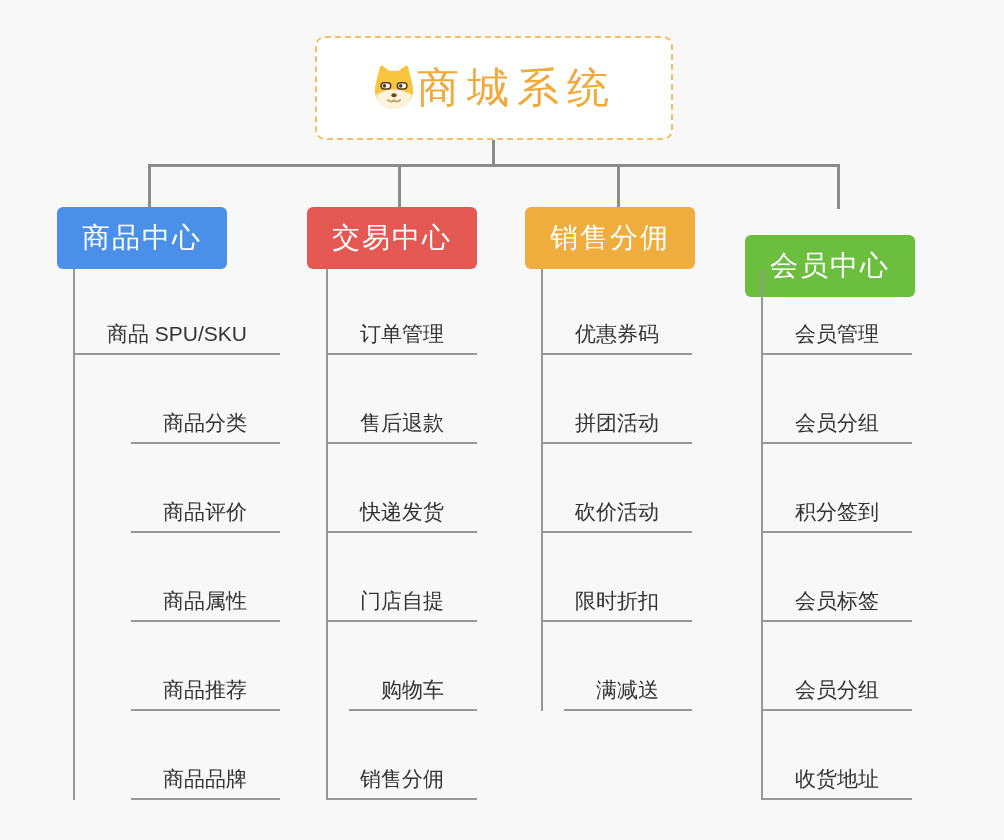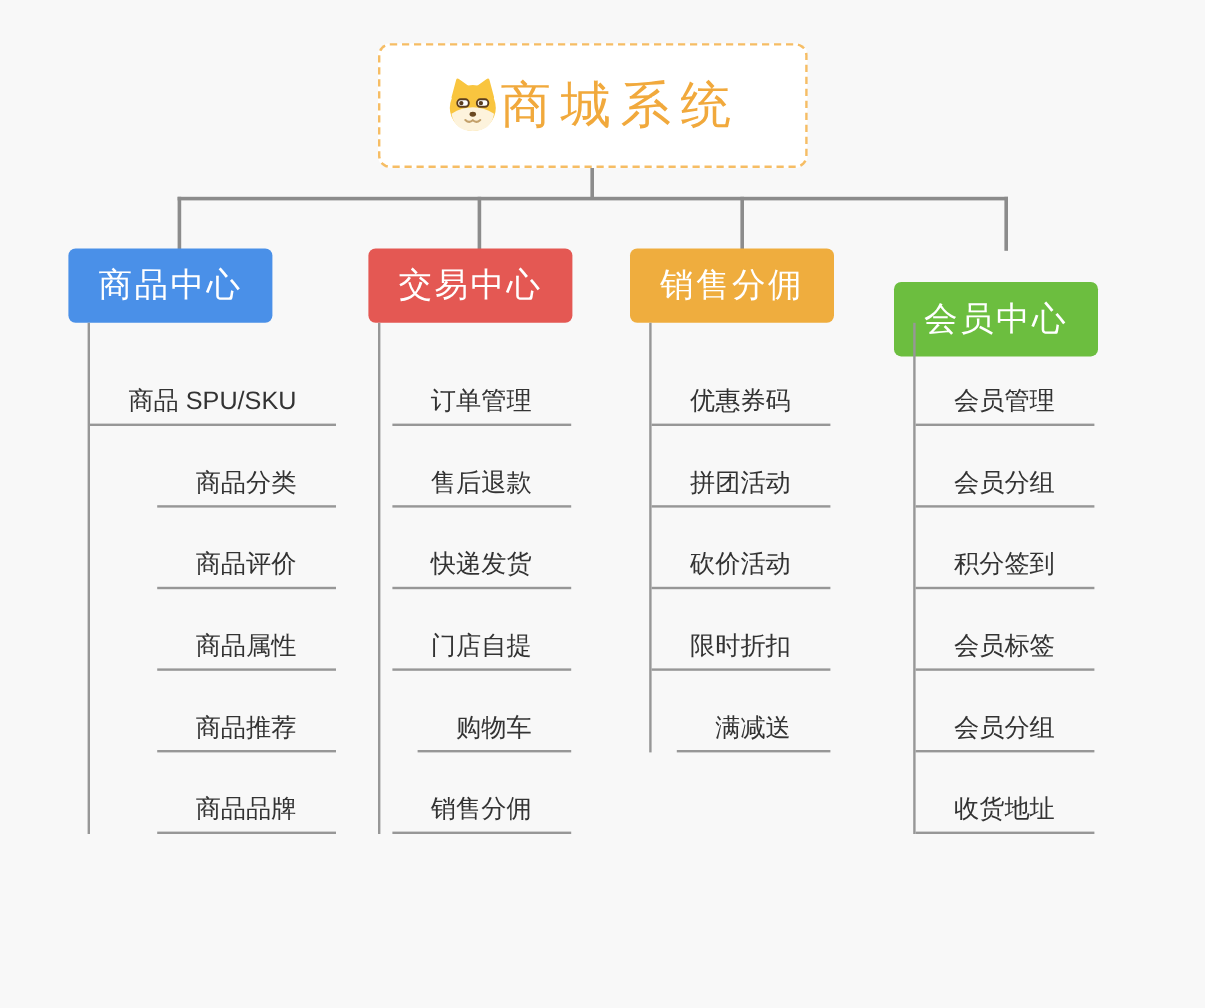--- a/index.html
+++ b/index.html
@@ -68,27 +68,27 @@
   
   .leaf-col {
     position: absolute;
     top: 269px;
     display: flex;
     flex-direction: column;
     align-items: flex-end;
     border-left: 2px solid #979797;
   }
   .col-1 { left: 73px;  }
-  .col-2 { left: 315px; padding-left: 10px; }
+  .col-2 { left: 326px; }
   .col-3 { left: 541px; }
   .col-4 { left: 761px; }
   .leaf-item {
     display: flex;
     align-items: flex-end;
-    height: 68px;
+    height: 89px;
     padding: 0 33px 5px 32px;
     border-bottom: 2px solid #979797;
     font-size: 21px;
     color: #333333;
     white-space: nowrap;
   }
   .leaf-item:first-child { height: 86px; }
 </style>
 </head>
 <body>

